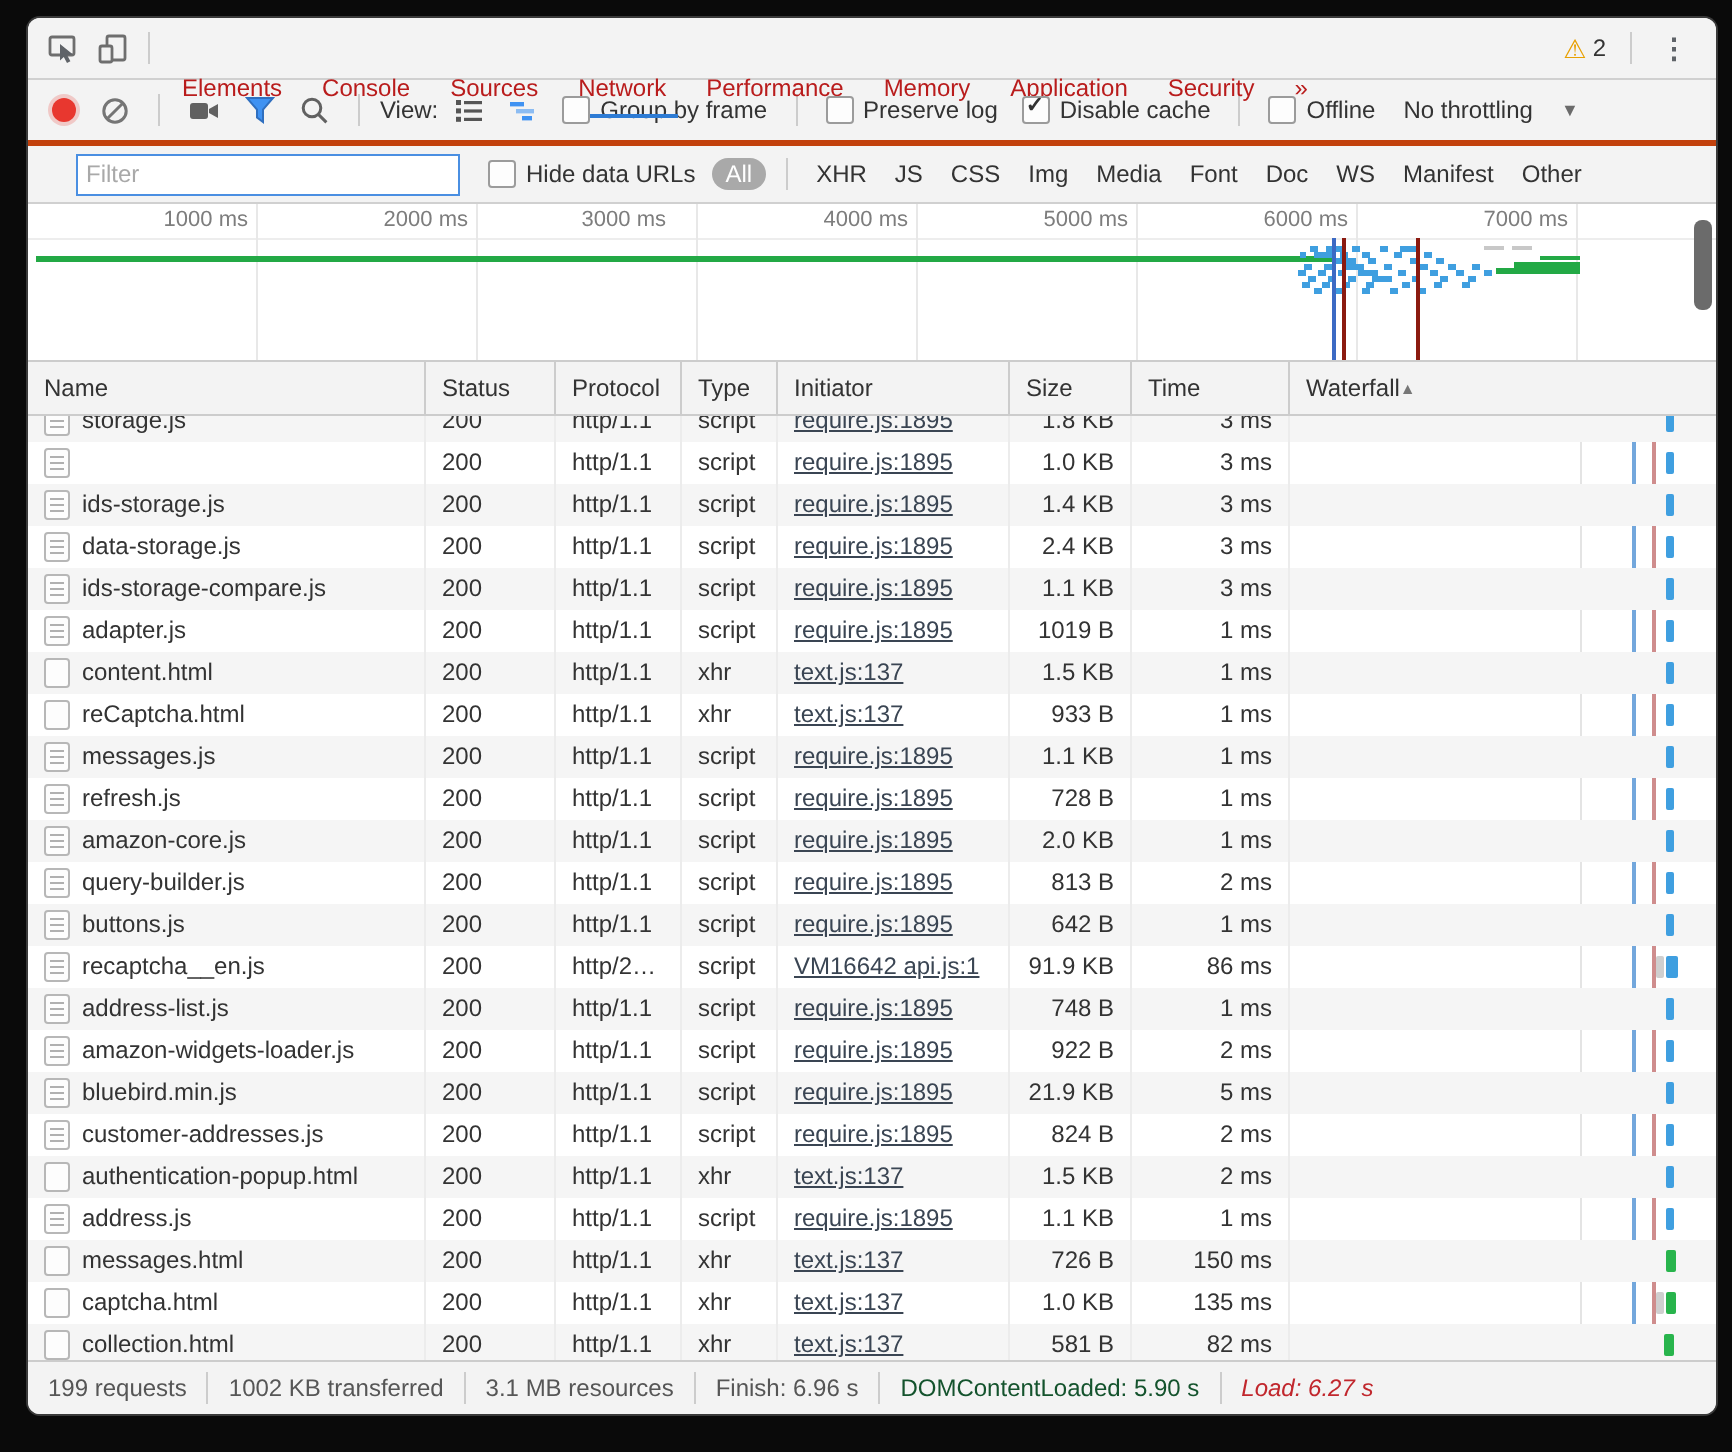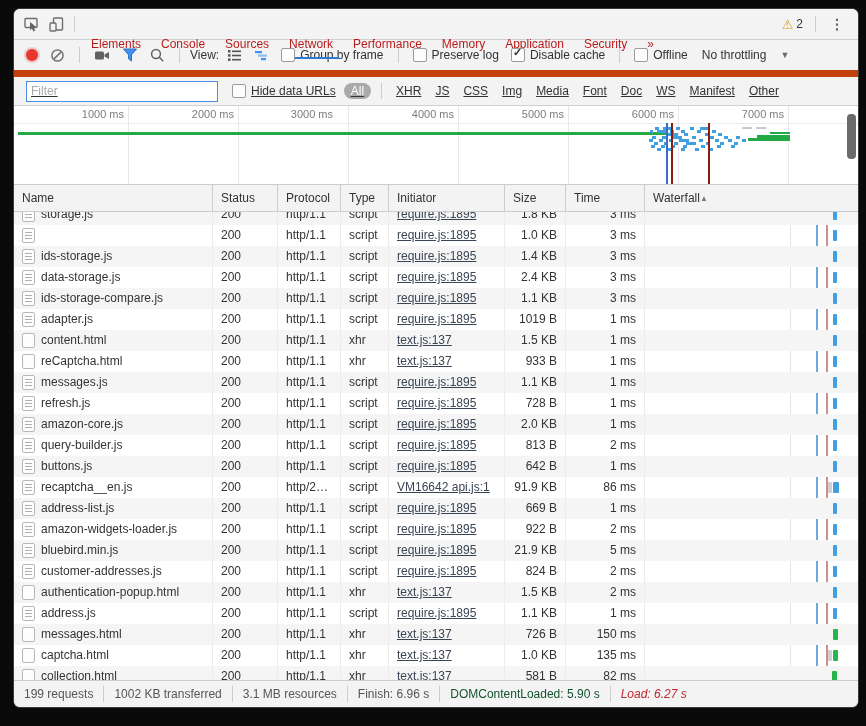--- a/index.html
+++ b/index.html
@@ -15,32 +15,32 @@
   .tb-icon{width:24px;height:22px;display:flex;align-items:center;justify-content:center;}
   .tab{padding:0 10px;height:100%;display:flex;align-items:center;position:relative;
        color:#b91c1c;cursor:default;white-space:nowrap;margin-top:40px;}
   .tab.active::after{content:"";position:absolute;left:4px;right:4px;bottom:0;height:2px;background:#2d7bd4;}
   .tab-spacer{flex:1;}
   .warn{display:flex;align-items:center;gap:3px;padding:0 6px;}
   .warn .tri{color:#e8a000;font-size:13px;line-height:1;}
   .kebab{color:#5f6368;font-size:14px;letter-spacing:0;padding:0 8px;font-weight:bold;}
   
   .toolbar{height:30px;flex:0 0 30px;display:flex;align-items:center;background:#f3f3f3;
-           border-bottom:7px solid #c2410c;padding:0 8px;gap:4px;}
+           border-bottom:3px solid #c2410c;padding:0 8px;gap:4px;}
   .titem{display:flex;align-items:center;justify-content:center;height:24px;padding:0 4px;}
   .record-dot{width:12px;height:12px;border-radius:50%;background:#e8372f;box-shadow:0 0 0 2px rgba(232,55,47,.22);}
   .cb{width:12px;height:12px;border:1px solid #9b9b9b;border-radius:2px;background:#fdfdfd;
       display:inline-block;position:relative;margin-right:5px;flex:0 0 12px;}
   .cb.checked::after{content:"✓";position:absolute;left:1px;top:-3px;font-size:11px;color:#333;font-weight:bold;}
   .cb-label{display:flex;align-items:center;white-space:nowrap;padding:0 4px;}
   .throttle{display:flex;align-items:center;gap:14px;padding:0 6px;white-space:nowrap;}
   .throttle .arrow{color:#6b6b6b;font-size:9px;}
   
   .filterbar{height:28px;flex:0 0 28px;display:flex;align-items:center;background:#f3f3f3;
-             border-bottom:1px solid #d0d0d0;padding:0 12px;text-decoration:underline;}
+             border-bottom:1px solid #d0d0d0;padding:0 24px;}
   .filter-input{width:182px;height:17px;border:1px solid #4a8fe2;background:#fff;outline:none;
                 font-family:"Liberation Sans",sans-serif;font-size:12px;padding:1px 4px;margin-right:10px;}
   .filter-input::placeholder{color:#a9a9a9;}
   .all-pill{background:#a9a9a9;color:#fff;border-radius:9px;padding:1px 7px;margin:0 4px;font-size:12px;}
   .ftypes{display:flex;gap:14px;margin-left:8px;white-space:nowrap;}
   
   .overview{height:78px;flex:0 0 78px;position:relative;background:#fff;border-bottom:1px solid #ccc;overflow:hidden;}
   .ov-grid{position:absolute;top:0;bottom:0;width:1px;background:#e8e8e8;}
   .ov-tick{position:absolute;top:2px;font-size:11px;color:#7d7d7d;transform:translateX(-100%);padding-right:4px;}
   .ov-rule{position:absolute;left:0;right:0;top:17px;height:1px;background:#ededed;}
@@ -553,21 +553,21 @@
       <div class="row stripe">
     <div class="grid-row">
       <div class="cell name-cell">
         <span class="ficon ic-script"></span>
         <span>address-list.js</span>
       </div>
       <div class="cell">200</div>
       <div class="cell">http/1.1</div>
       <div class="cell">script</div>
       <div class="cell"><span class="init-link">require.js:1895</span></div>
-      <div class="cell num">669 B</div>
+      <div class="cell num">748 B</div>
       <div class="cell num">1 ms</div>
       <div class="cell wf-cell">
             <span class="bar blue" style="left: 188px; width: 4px;"></span>
           </div>
     </div>
   </div>
       <div class="row">
     <div class="grid-row">
       <div class="cell name-cell">
         <span class="ficon ic-script"></span>

